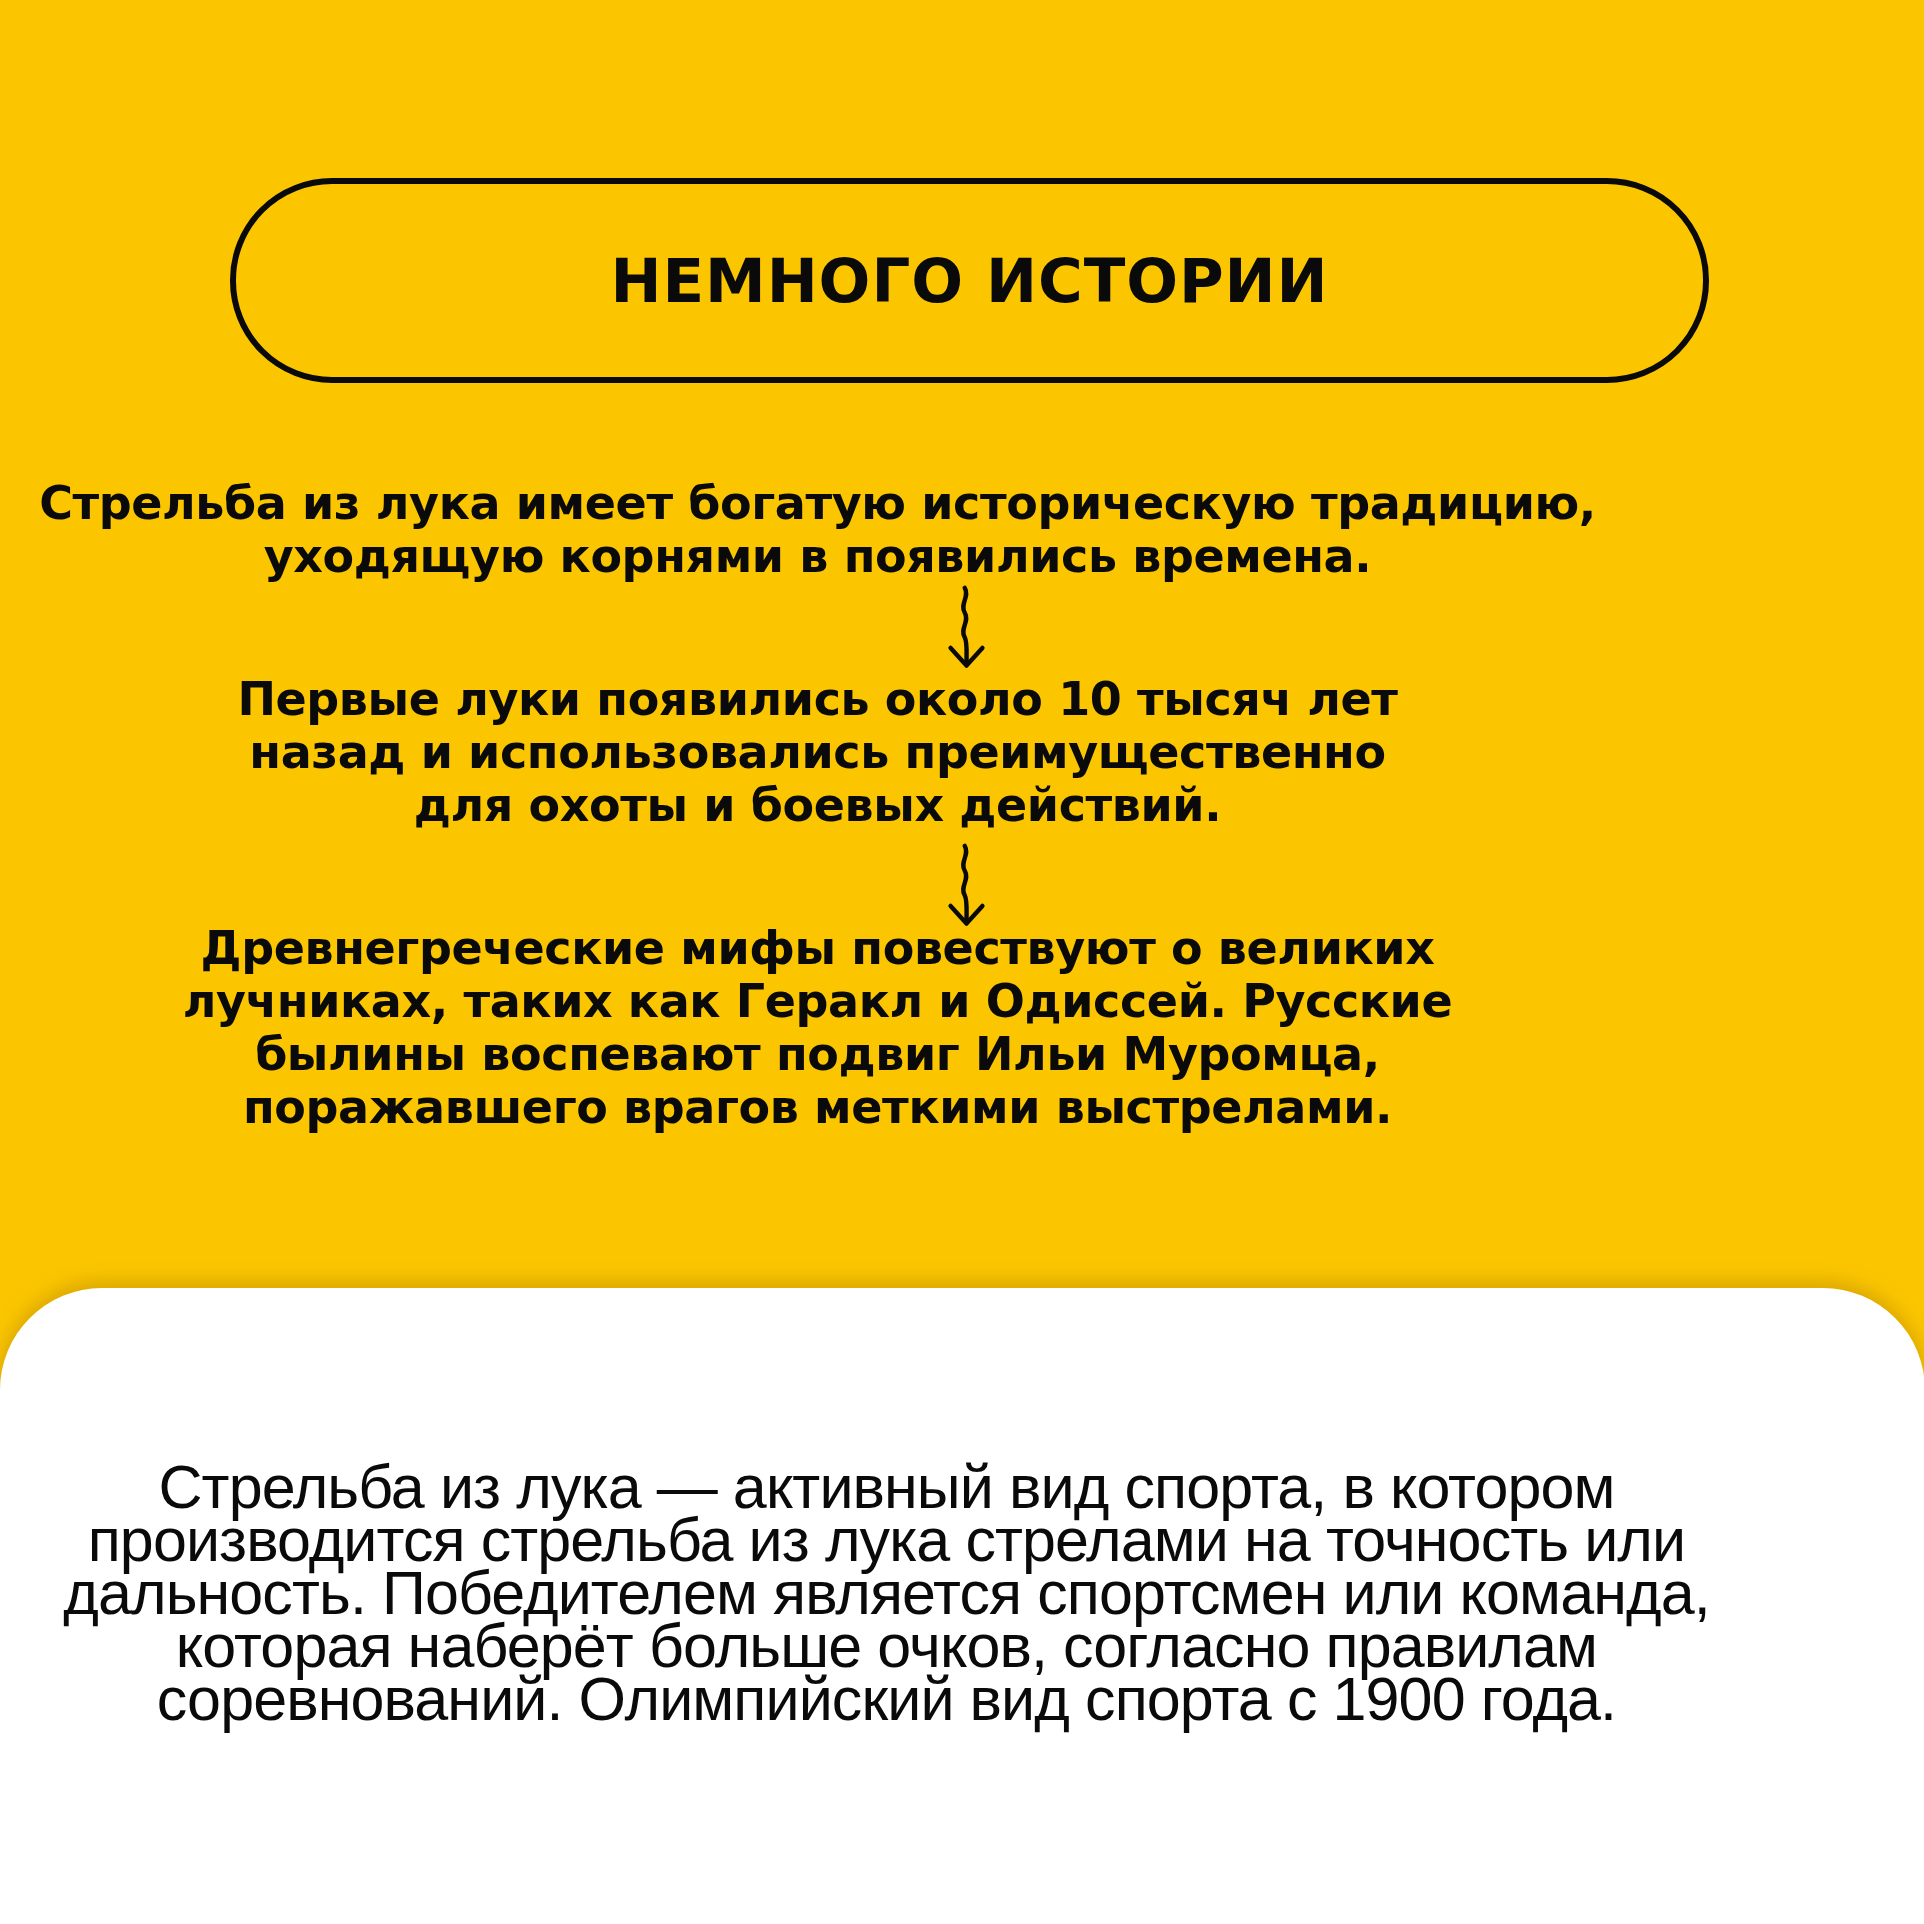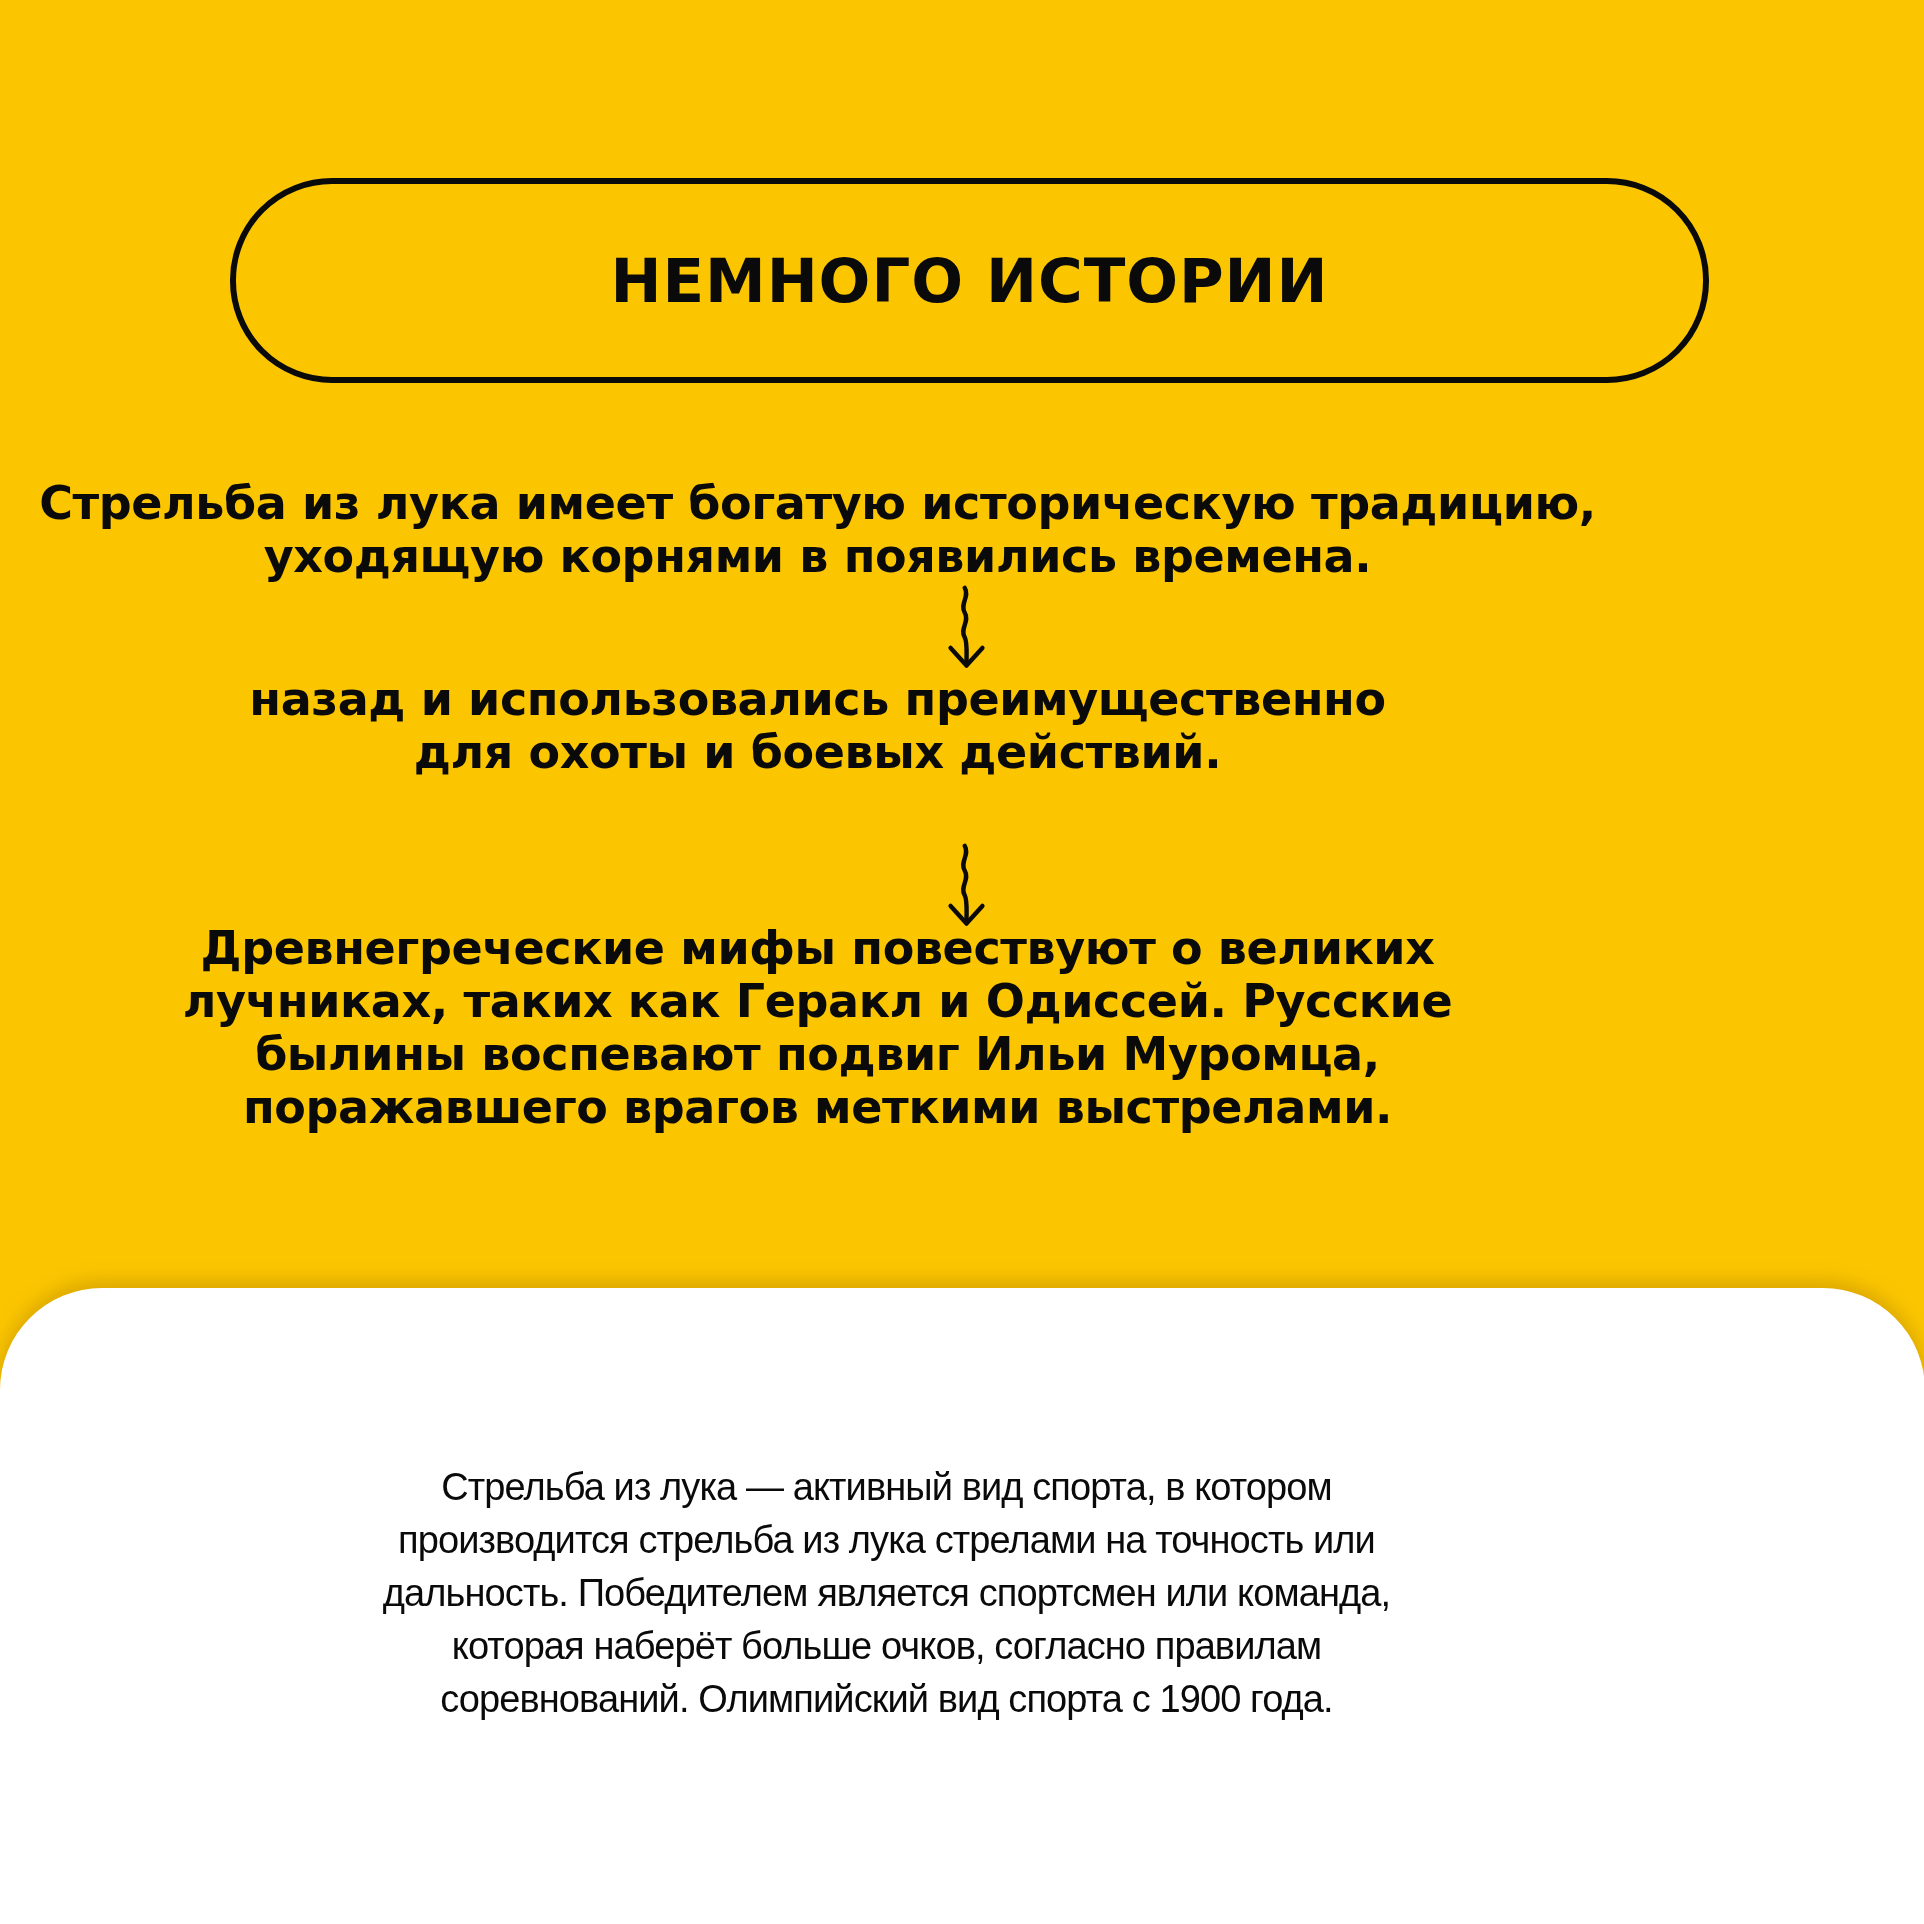--- a/index.html
+++ b/index.html
@@ -8,41 +8,42 @@
     .title-pill span { font-weight:bold; font-size:61px; letter-spacing:0.9px; }
     .para { position:absolute; left:0; width:1635px; text-align:center; font-weight:bold; font-size:46px; line-height:53px; letter-spacing:-0.4px; }
     .para .ln { display:block; white-space:nowrap; }
     .p1 { top:477px; }
     .p2 { top:673px; }
     .p3 { top:922px; }
     .arrow { position:absolute; width:53px; height:89px; }
     .a1 { left:940px; top:584px; }
     .a2 { left:940px; top:842px; }
     .panel { position:absolute; left:0; top:1288px; width:1925px; height:713px; background:#ffffff; border-radius:102px 102px 0 0; box-shadow:0 -5.3px 19.6px rgba(150,100,0,0.35); }
-    .bottom-text { position:absolute; left:0; top:1461px; width:1773px; text-align:center; font-size:38px; line-height:53px; letter-spacing:-0.9px; font-weight:500; font-family:"Liberation Sans", sans-serif; }
+    .bottom-text { position:absolute; left:0; top:1461px; width:1773px; text-align:center; font-size:61px; line-height:53px; letter-spacing:-0.9px; font-weight:500; font-family:"Liberation Sans", sans-serif; }
     .bottom-text .ln { display:block; white-space:nowrap; }
   </style>
 </head>
 <body>
 
 <div class="title-pill">
   <span>НЕМНОГО ИСТОРИИ</span>
 </div>
 
 <div class="para p1">
   <span class="ln">Стрельба из лука имеет богатую историческую традицию,</span>
   <span class="ln">уходящую корнями в появились времена.</span>
 </div>
 
 <svg class="arrow a1" viewBox="0 0 60 100">
   <path d="M28 4 C34 14, 22 22, 28 32 C34 42, 22 50, 28 60 C31 66, 30 74, 30 90" fill="none" stroke="#0a0a0a" stroke-width="5" stroke-linecap="round"></path>
   <path d="M12 72 L30 92 L48 72" fill="none" stroke="#0a0a0a" stroke-width="5" stroke-linecap="round" stroke-linejoin="round"></path>
 </svg>
 
 <div class="para p2">
+  <span class="ln">Первые луки появились около 10 тысяч лет</span>
   <span class="ln">назад и использовались преимущественно</span>
   <span class="ln">для охоты и боевых действий.</span>
 </div>
 
 <svg class="arrow a2" viewBox="0 0 60 100">
   <path d="M28 4 C34 14, 22 22, 28 32 C34 42, 22 50, 28 60 C31 66, 30 74, 30 90" fill="none" stroke="#0a0a0a" stroke-width="5" stroke-linecap="round"></path>
   <path d="M12 72 L30 92 L48 72" fill="none" stroke="#0a0a0a" stroke-width="5" stroke-linecap="round" stroke-linejoin="round"></path>
 </svg>
 
 <div class="para p3">

